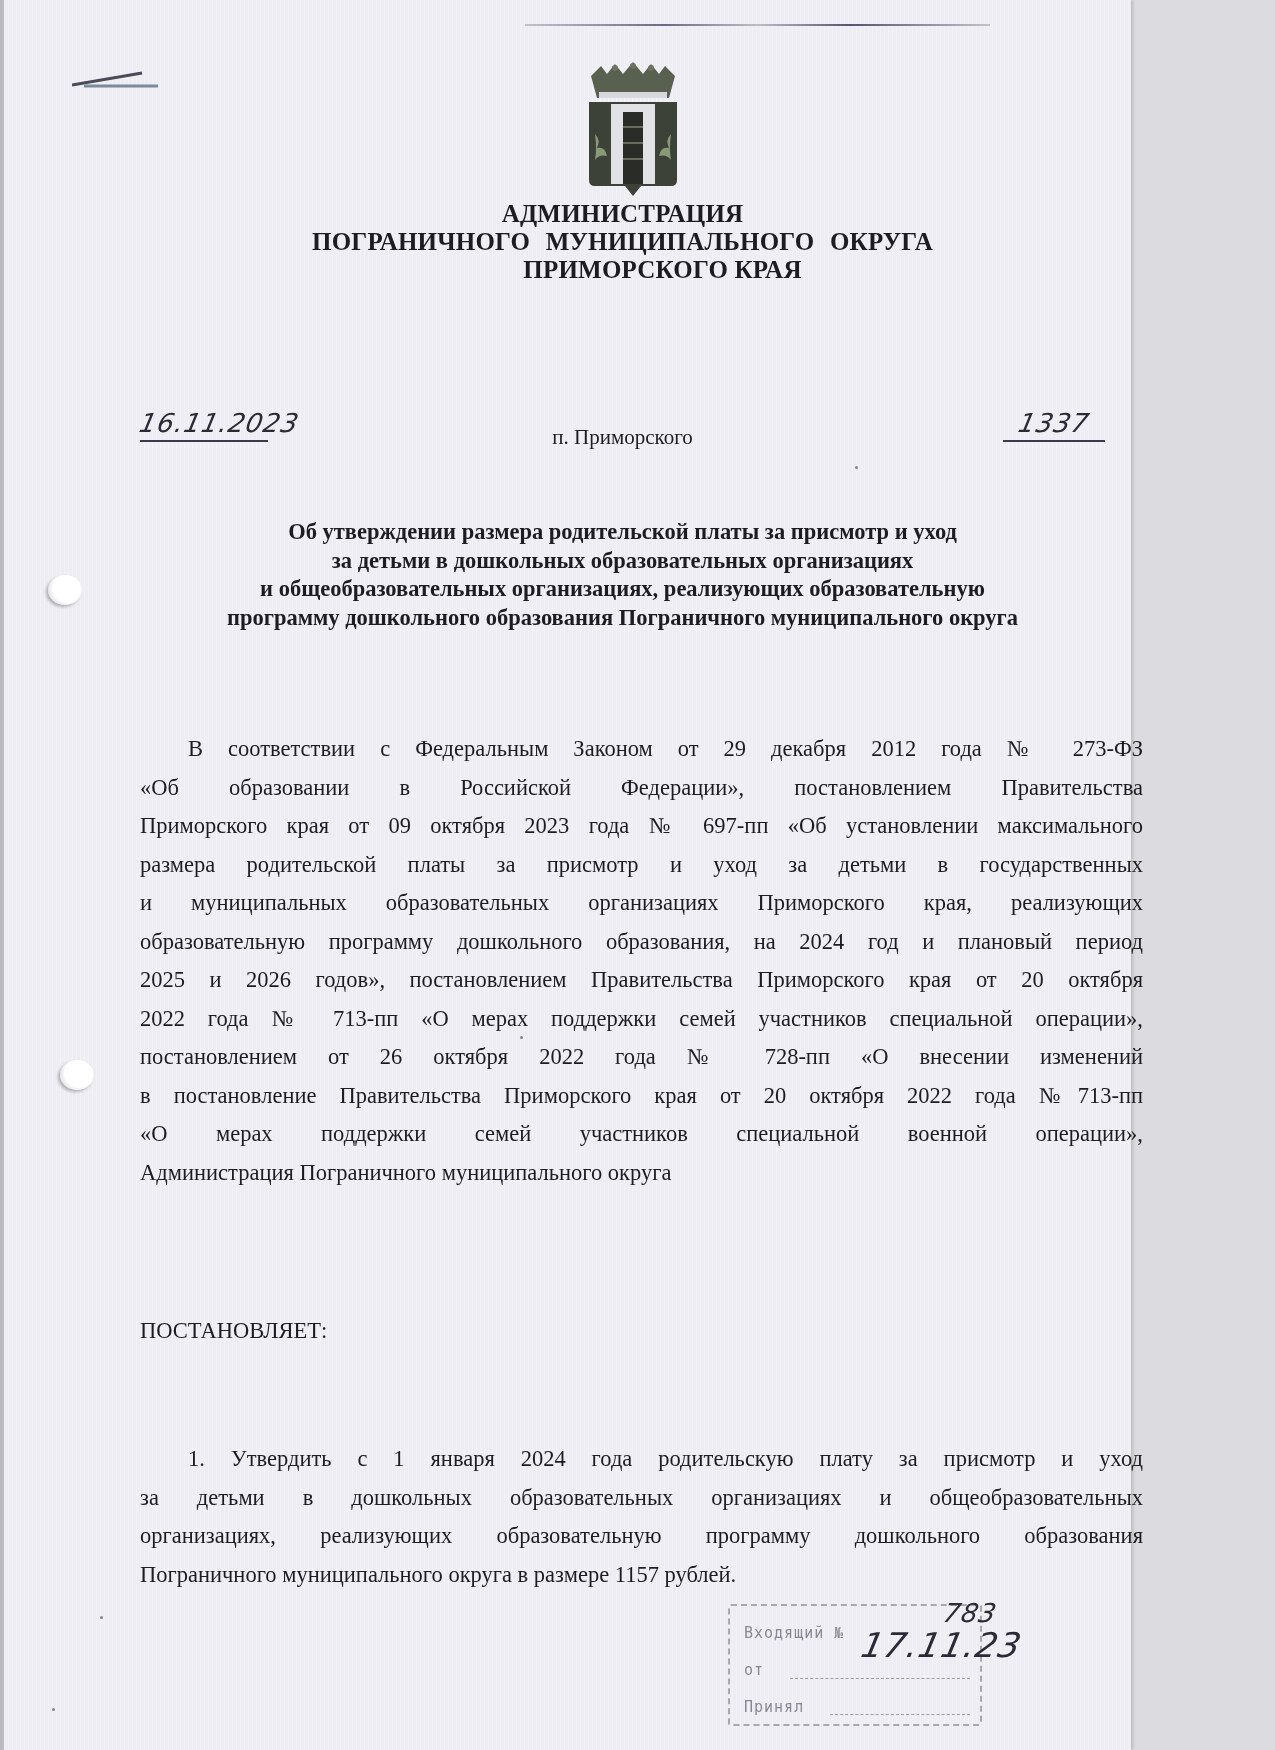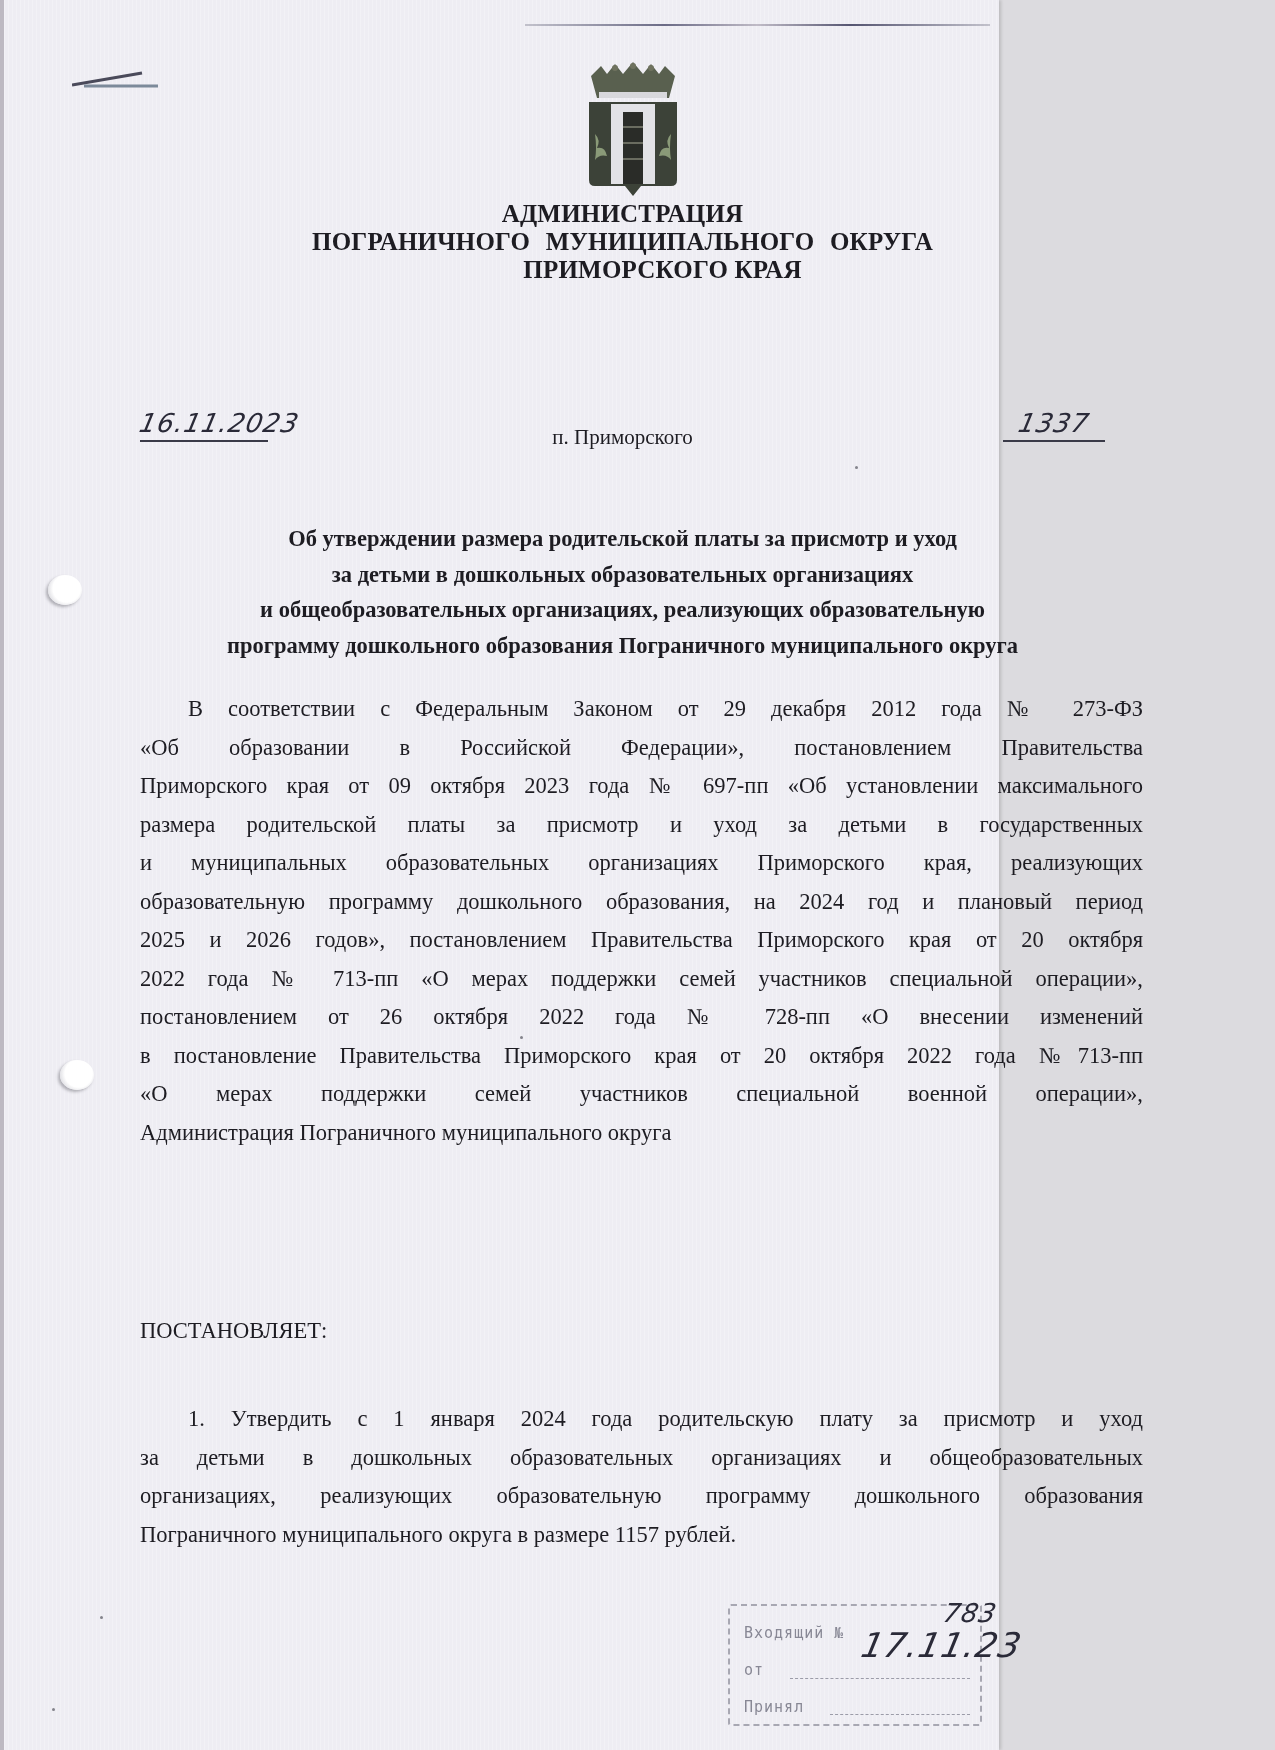--- a/index.html
+++ b/index.html
@@ -12,21 +12,21 @@
       background: #dcdbdf;
       position: relative;
       overflow: hidden;
       font-family: "Liberation Serif", "DejaVu Serif", serif;
       color: #1d1c22;
     }
     .page {
       position: absolute;
       left: 0;
       top: 0;
-      width: 999px;
+      width: 1131px;
       height: 1750px;
       background: #eeedf3;
       background-image: repeating-linear-gradient(90deg, rgba(255,255,255,0.25) 0 1px, rgba(0,0,0,0) 1px 4px);
       box-shadow: 2px 0 3px rgba(0,0,0,0.15);
     }
     .left-edge {
       position: absolute;
       left: 0;
       top: 0;
       width: 4px;
@@ -128,21 +128,21 @@
     .title {
       position: absolute;
       left: 0;
       width: 1245px;
       top: 518px;
       text-align: center;
       font-weight: bold;
       font-size: 22.5px;
       line-height: 28.5px;
     }
-    .title div { white-space: nowrap; margin-top: 7px; }
+    .title div { white-space: nowrap; }
 
     .body-text {
       position: absolute;
       left: 140px;
       width: 1003px;
       font-size: 22.5px;
       line-height: 38.5px;
       text-align: justify;
     }
     .body-text .line {
@@ -150,20 +150,21 @@
       white-space: nowrap;
       text-align: justify;
       text-align-last: justify;
       height: 38.5px;
     }
     .body-text .line.last {
       text-align-last: left;
     }
     .body-text .line.indent {
       padding-left: 48px;
+      margin-top: 40px;
     }
     .para1 { top: 690px; }
 
     .resolve {
       position: absolute;
       left: 140px;
       top: 1318px;
       font-size: 22.5px;
     }
     .para2 { top: 1400px; }

